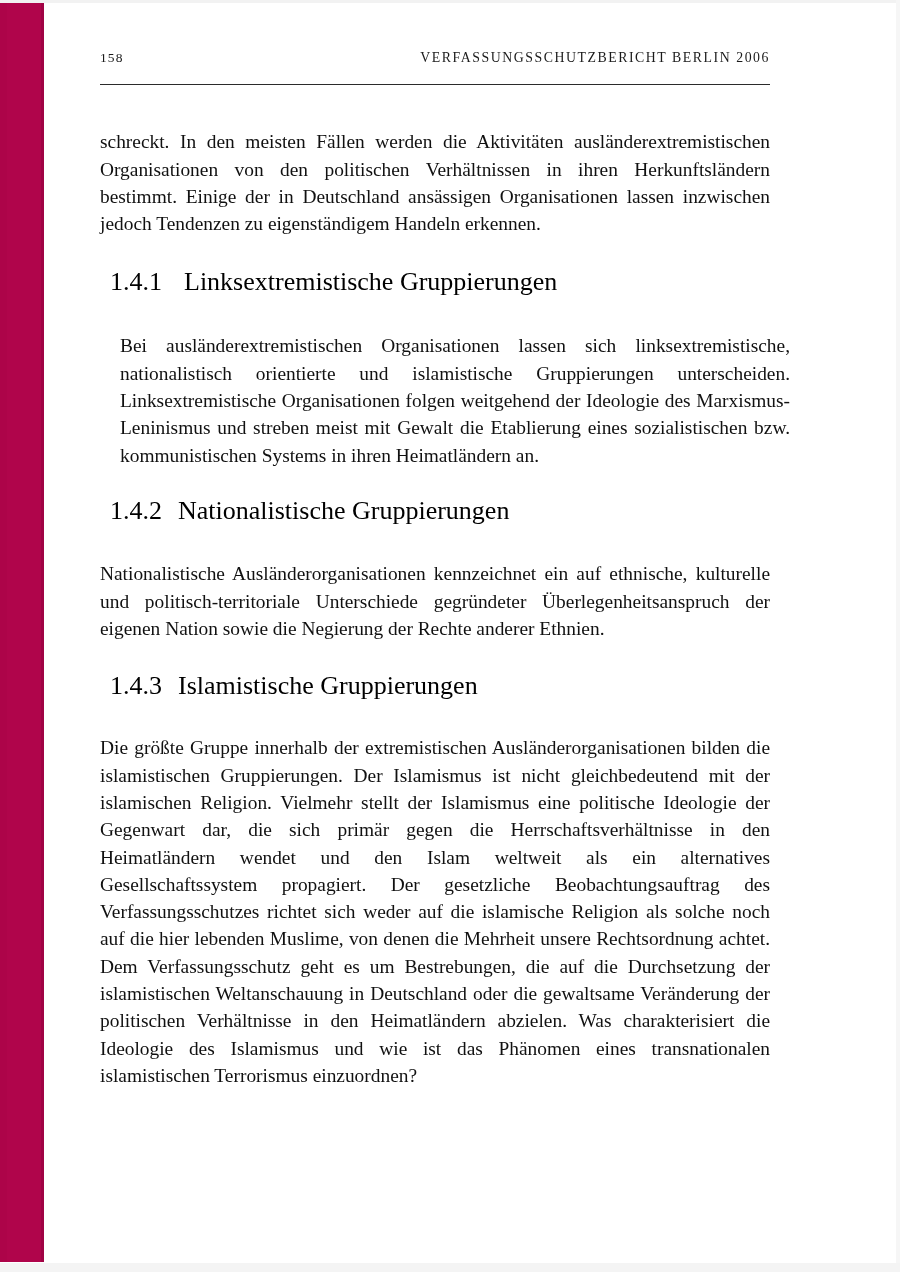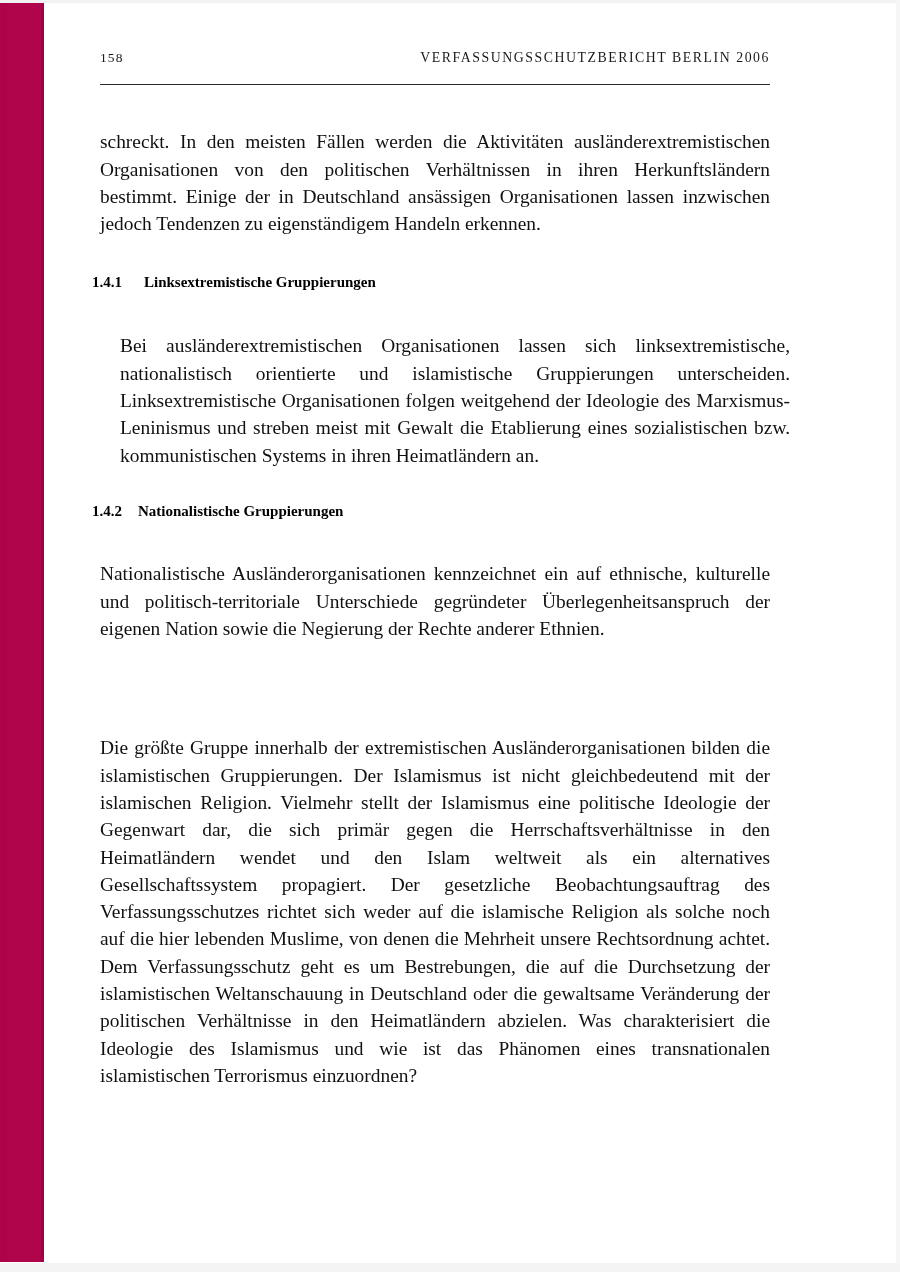--- a/index.html
+++ b/index.html
@@ -116,25 +116,25 @@
     color: #111111;
     -webkit-hyphens: none;
     hyphens: none;
   }
   .body-text.last-line-left {
     text-align-last: left;
   }
 
   h2.section-heading {
     position: absolute;
-    left: 92px;
+    left: 110px;
     width: 670px;
     margin: 0;
-    font-size: 15px;
-    font-weight: bold;
+    font-size: 26px;
+    font-weight: normal;
     line-height: 28px;
     color: #000000;
     white-space: nowrap;
   }
   h2.section-heading .num {
     display: inline-block;
   }
   h2.section-heading .title {
     display: inline-block;
   }
@@ -174,15 +174,18 @@
   <h2 id="heading-141" class="section-heading gap-wide">
     <span class="num">1.4.1</span><span class="title">Linksextremistische Gruppierungen</span>
   </h2>
   <p id="para-141" class="body-text last-line-left">Bei ausländerextremistischen Organisationen lassen sich linksextremistische, nationalistisch orientierte und islamistische Gruppierungen unterscheiden. Linksextremistische Organisationen folgen weitgehend der Ideologie des Marxismus-Leninismus und streben meist mit Gewalt die Etablierung eines sozialistischen bzw. kommunistischen Systems in ihren Heimatländern an.</p>
 
   <h2 id="heading-142" class="section-heading gap-narrow">
     <span class="num">1.4.2</span><span class="title">Nationalistische Gruppierungen</span>
   </h2>
   <p id="para-142" class="body-text last-line-left">Nationalistische Ausländerorganisationen kennzeichnet ein auf ethnische, kulturelle und politisch-territoriale Unterschiede gegründeter Überlegenheitsanspruch der eigenen Nation sowie die Negierung der Rechte anderer Ethnien.</p>
 
+  <h2 id="heading-143" class="section-heading gap-narrow">
+    <span class="num">1.4.3</span><span class="title">Islamistische Gruppierungen</span>
+  </h2>
   <p id="para-143" class="body-text last-line-left">Die größte Gruppe innerhalb der extremistischen Ausländerorganisationen bilden die islamistischen Gruppierungen. Der Islamismus ist nicht gleichbedeutend mit der islamischen Religion. Vielmehr stellt der Islamismus eine politische Ideologie der Gegenwart dar, die sich primär gegen die Herrschaftsverhältnisse in den Heimatländern wendet und den Islam weltweit als ein alternatives Gesellschaftssystem propagiert. Der gesetzliche Beobachtungsauftrag des Verfassungsschutzes richtet sich weder auf die islamische Religion als solche noch auf die hier lebenden Muslime, von denen die Mehrheit unsere Rechtsordnung achtet. Dem Verfassungsschutz geht es um Bestrebungen, die auf die Durchsetzung der islamistischen Weltanschauung in Deutschland oder die gewaltsame Veränderung der politischen Verhältnisse in den Heimatländern abzielen. Was charakterisiert die Ideologie des Islamismus und wie ist das Phänomen eines transnationalen islamistischen Terrorismus einzuordnen?</p>
 
 </div>
 
 </body></html>

